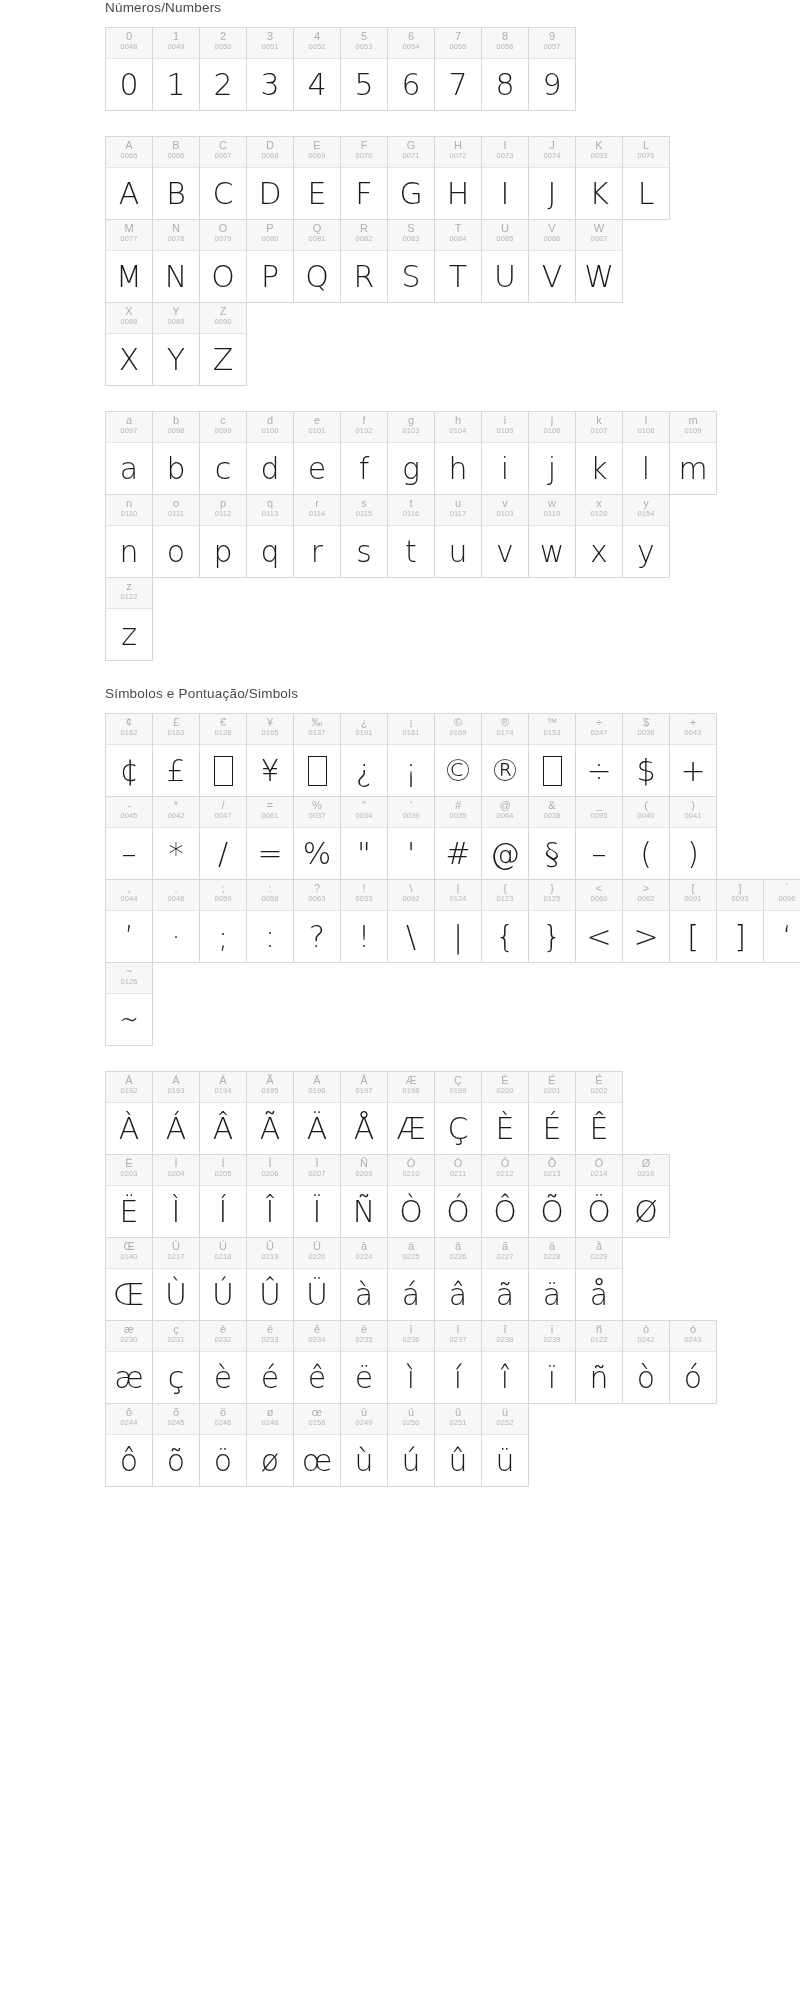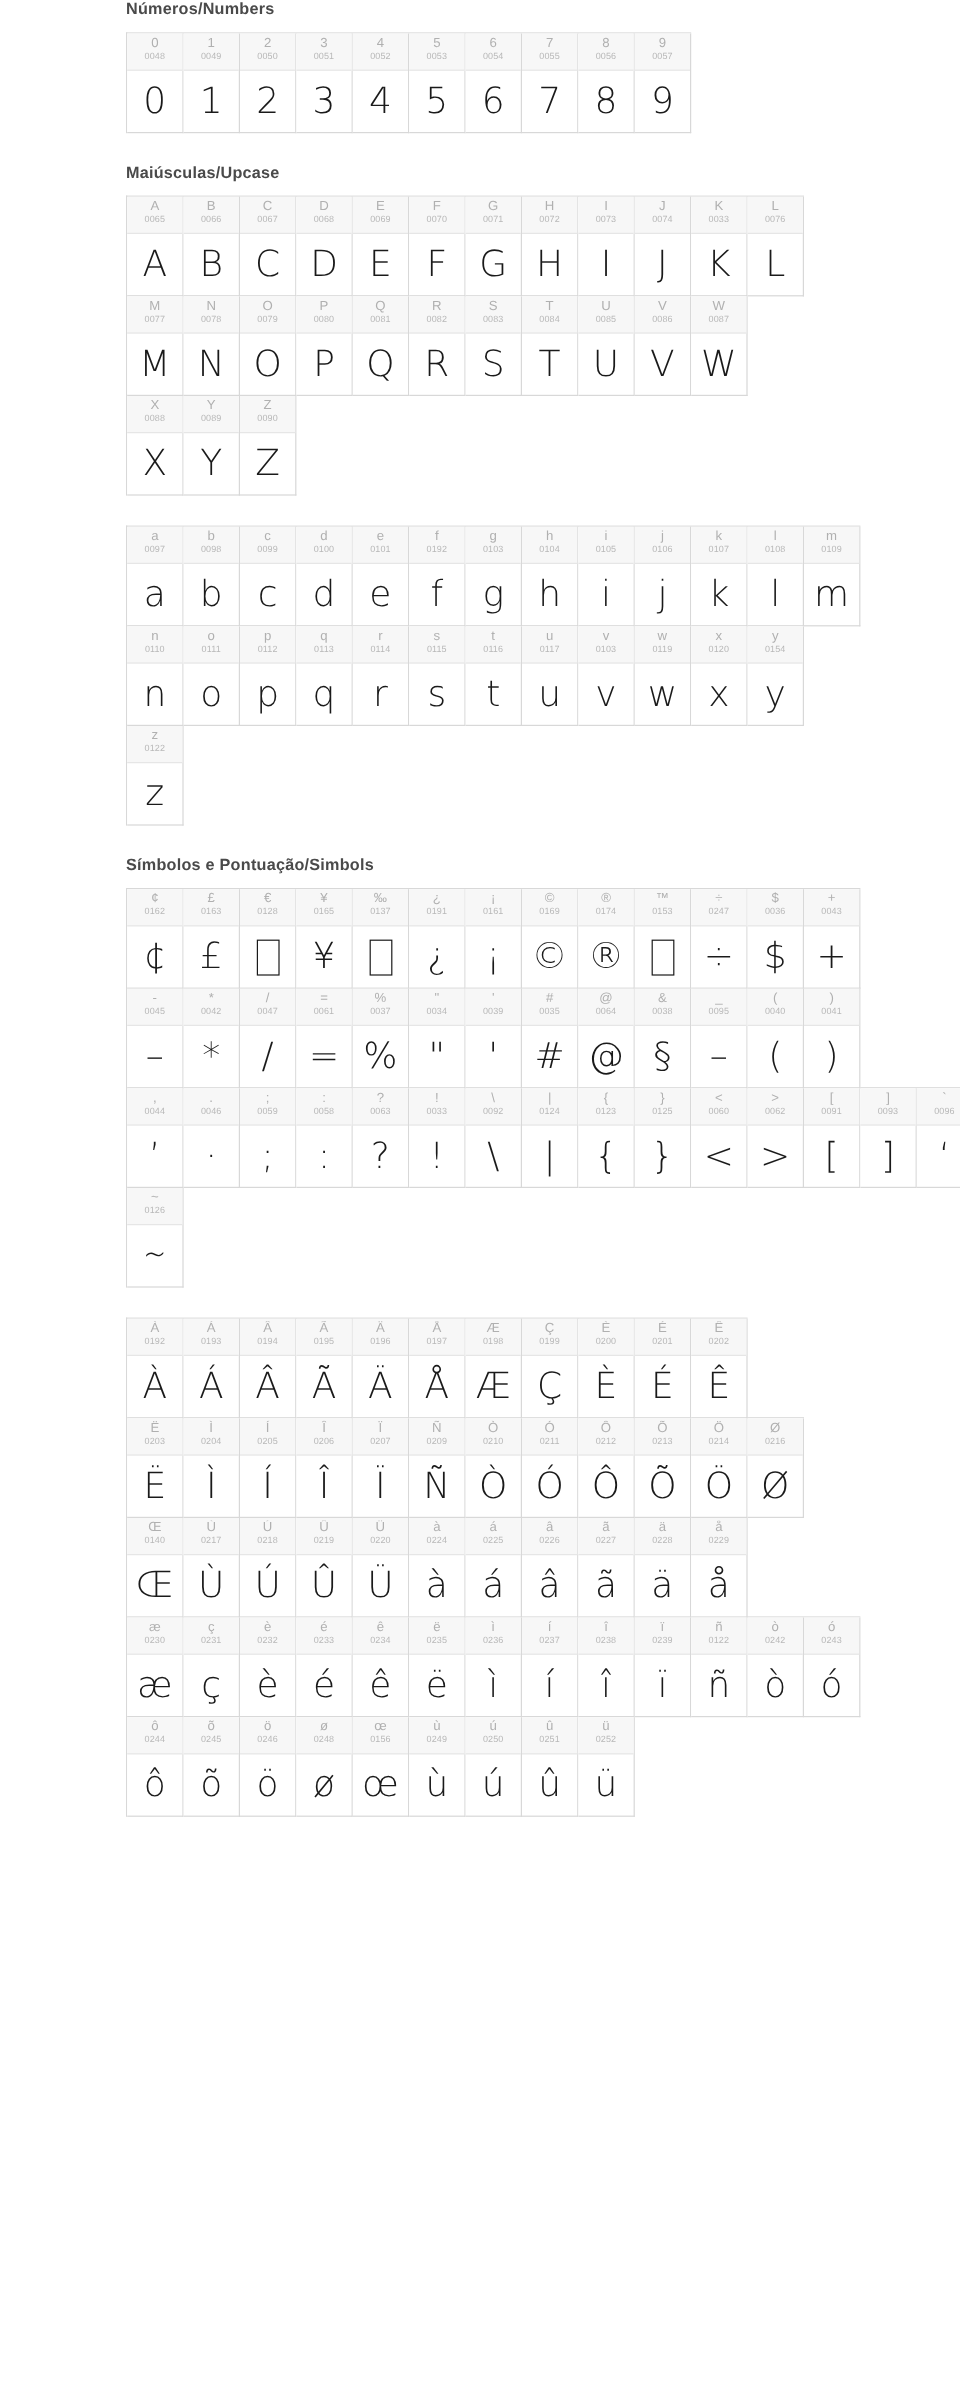--- a/index.html
+++ b/index.html
@@ -16,21 +16,21 @@
     width: 800px;
     padding-top: 0;
     box-sizing: border-box;
   }
   .section {
     margin: 0 0 26px 0;
   }
   .section-title {
     font-size: 13.5px;
     color: #4a4a4a;
-    font-weight: 700;
+    font-weight: 400;
     margin: 0 0 12px 105px;
     letter-spacing: 0.2px;
   }
   .rows {
     margin-left: 105px;
   }
   .glyph-row {
     display: flex;
     flex-wrap: nowrap;
     border-left: 1px solid #d8d8d8;
@@ -167,21 +167,20 @@
               <div class="head">
                 <span class="ch">9</span>
                 <span class="code">0057</span>
               </div>
               <div class="big">9</div>
             </div>
           </div>
         </div>
       </div>
       <div class="section">
-        <div class="section-title">Maiúsculas/Upcase</div>
         <div class="rows">
           <div class="glyph-row">
             <div class="cell">
               <div class="head">
                 <span class="ch">A</span>
                 <span class="code">0065</span>
               </div>
               <div class="big">A</div>
             </div>
             <div class="cell">

